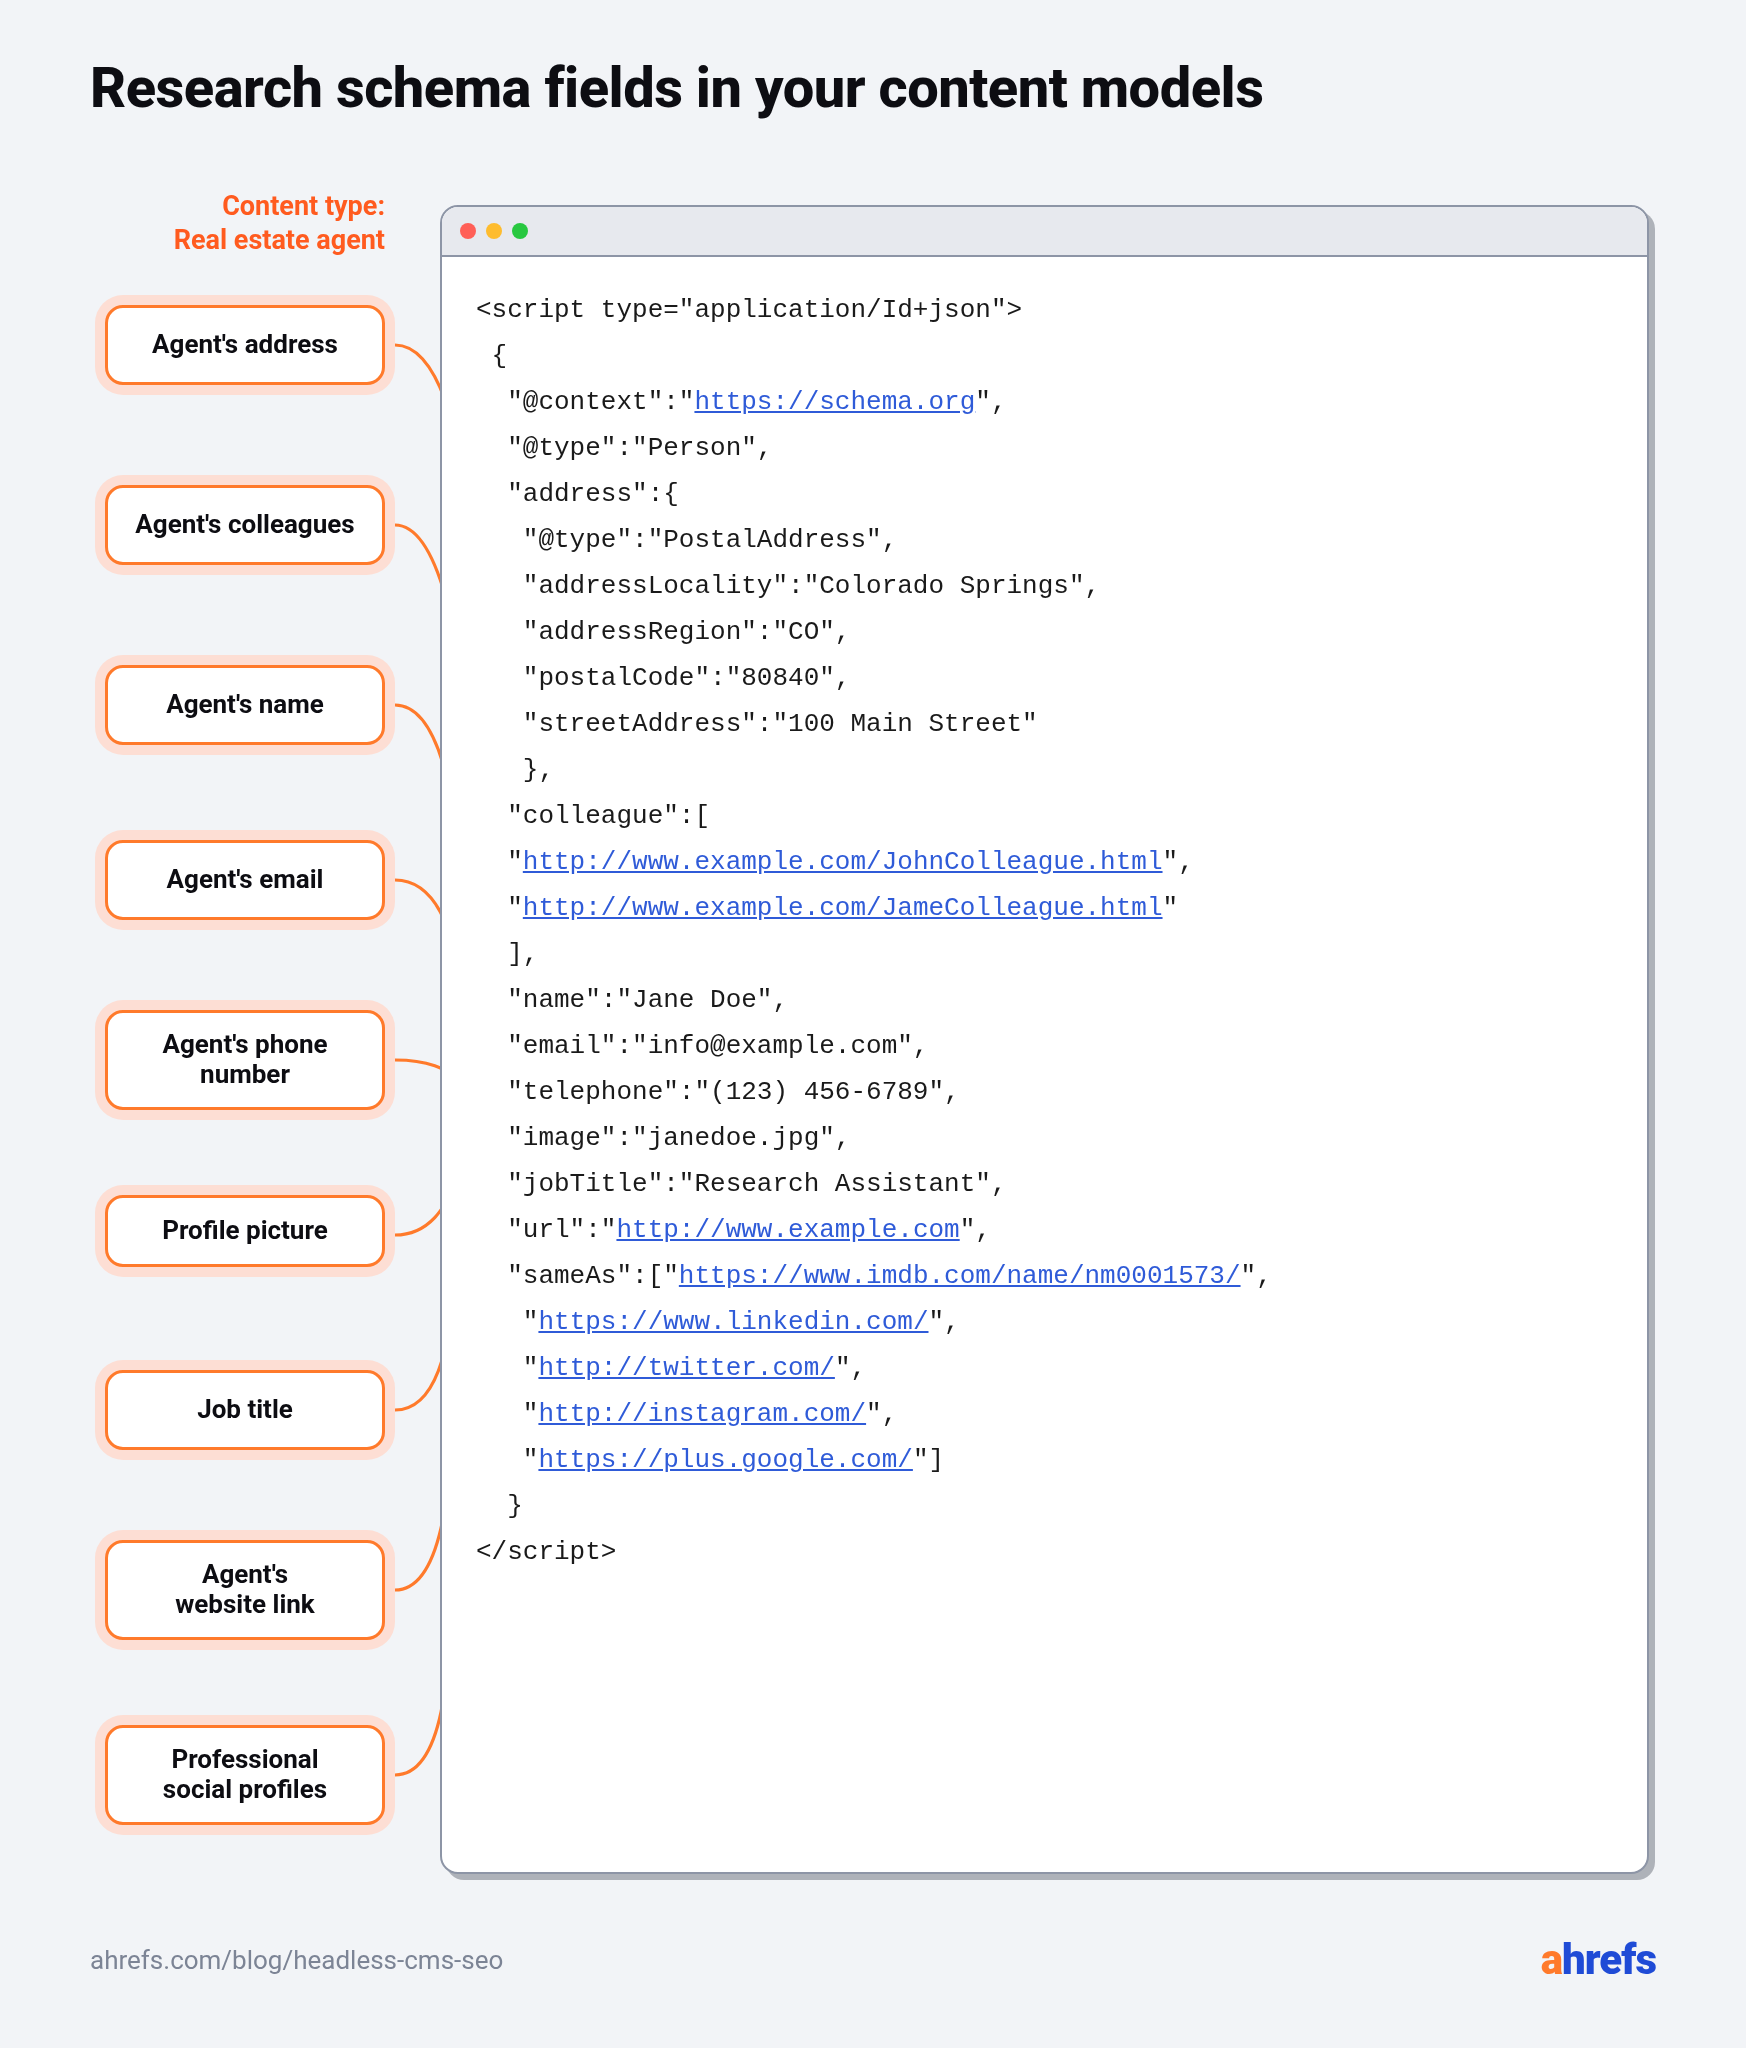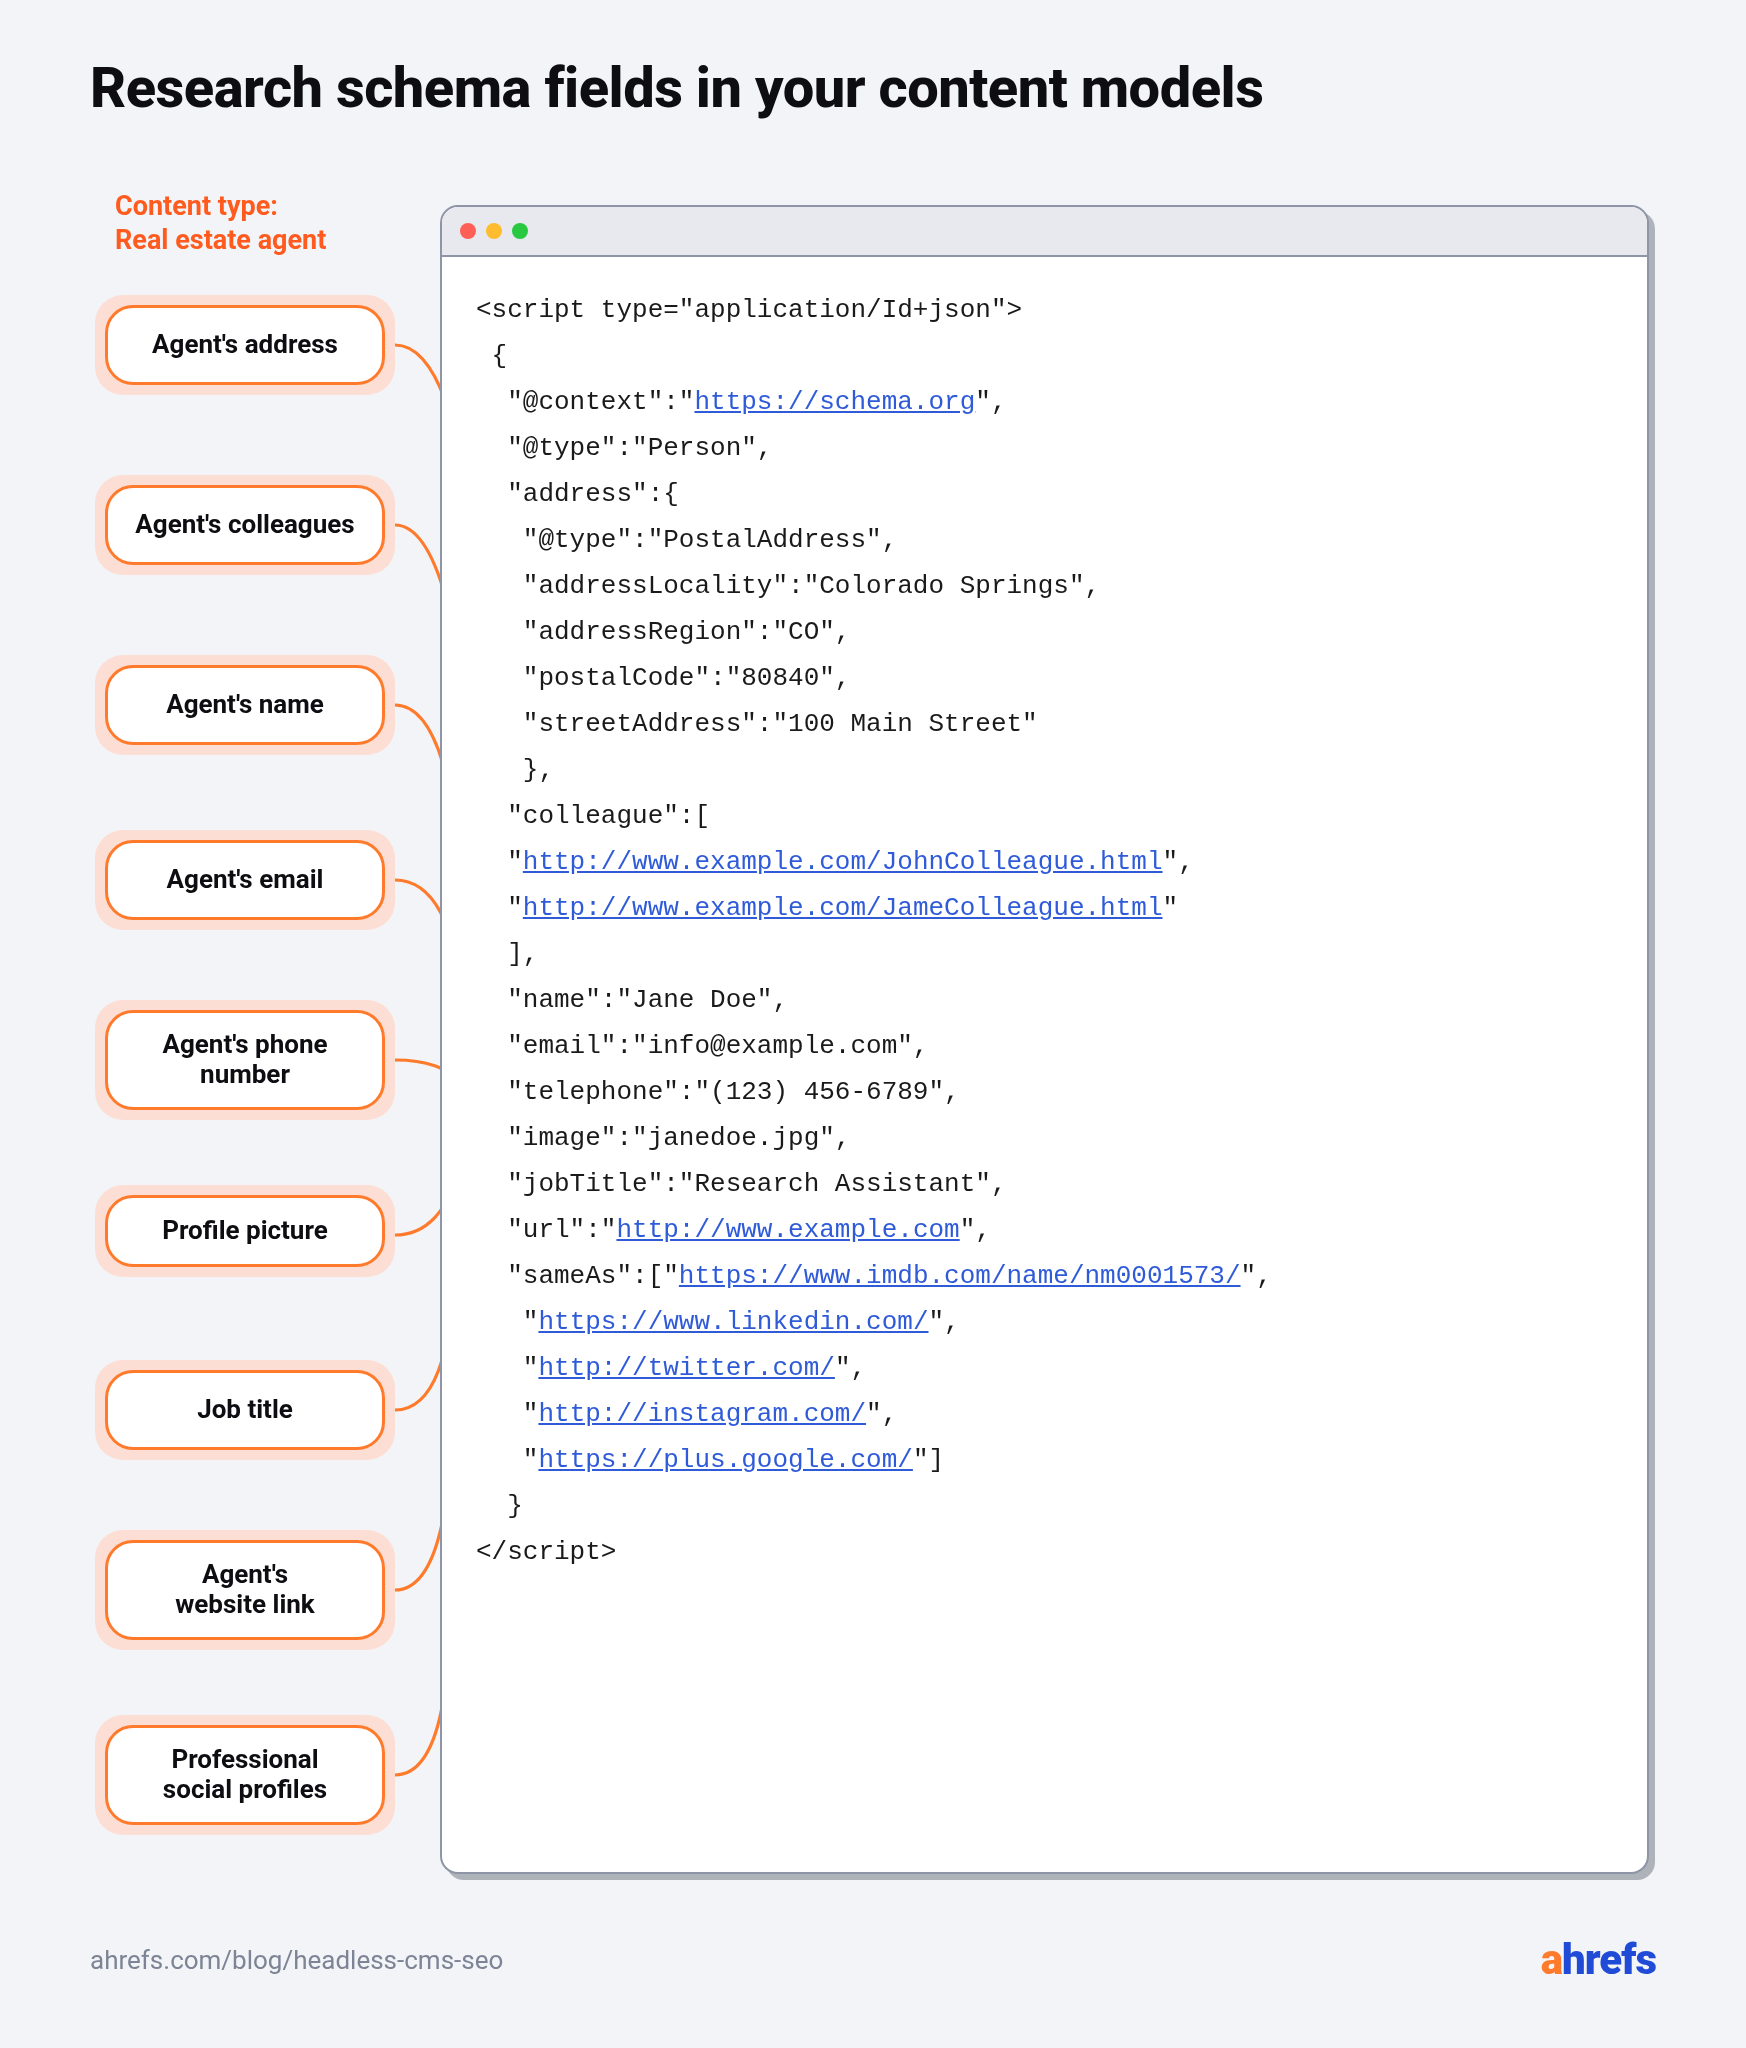--- a/index.html
+++ b/index.html
@@ -20,39 +20,39 @@
   margin:0;
   font-size:56px;
   font-weight:800;
   letter-spacing:-0.5px;
   color:#0d0d12;
 }
 .content-type{
   position:absolute;
   left:115px;top:190px;
   width:270px;
-  text-align:left;
+  text-align:right;
   font-size:27px;
   font-weight:700;
   line-height:1.25;
   color:#ff5b1f;
 }
 
 .pill{
   position:absolute;
   box-sizing:border-box;
   width:300px;
   padding:10px 10px;
   background:#fdded4;
   border-radius:28px;
 }
 .pill-inner{
   background:#fff;
   border:3px solid #ff7a2b;
-  border-radius:28px;
+  border-radius:18px;
   box-sizing:border-box;
   height:100%;
   display:flex;
   align-items:center;
   justify-content:center;
   text-align:center;
   font-size:26px;
   font-weight:700;
   color:#0d0d12;
   line-height:1.15;

